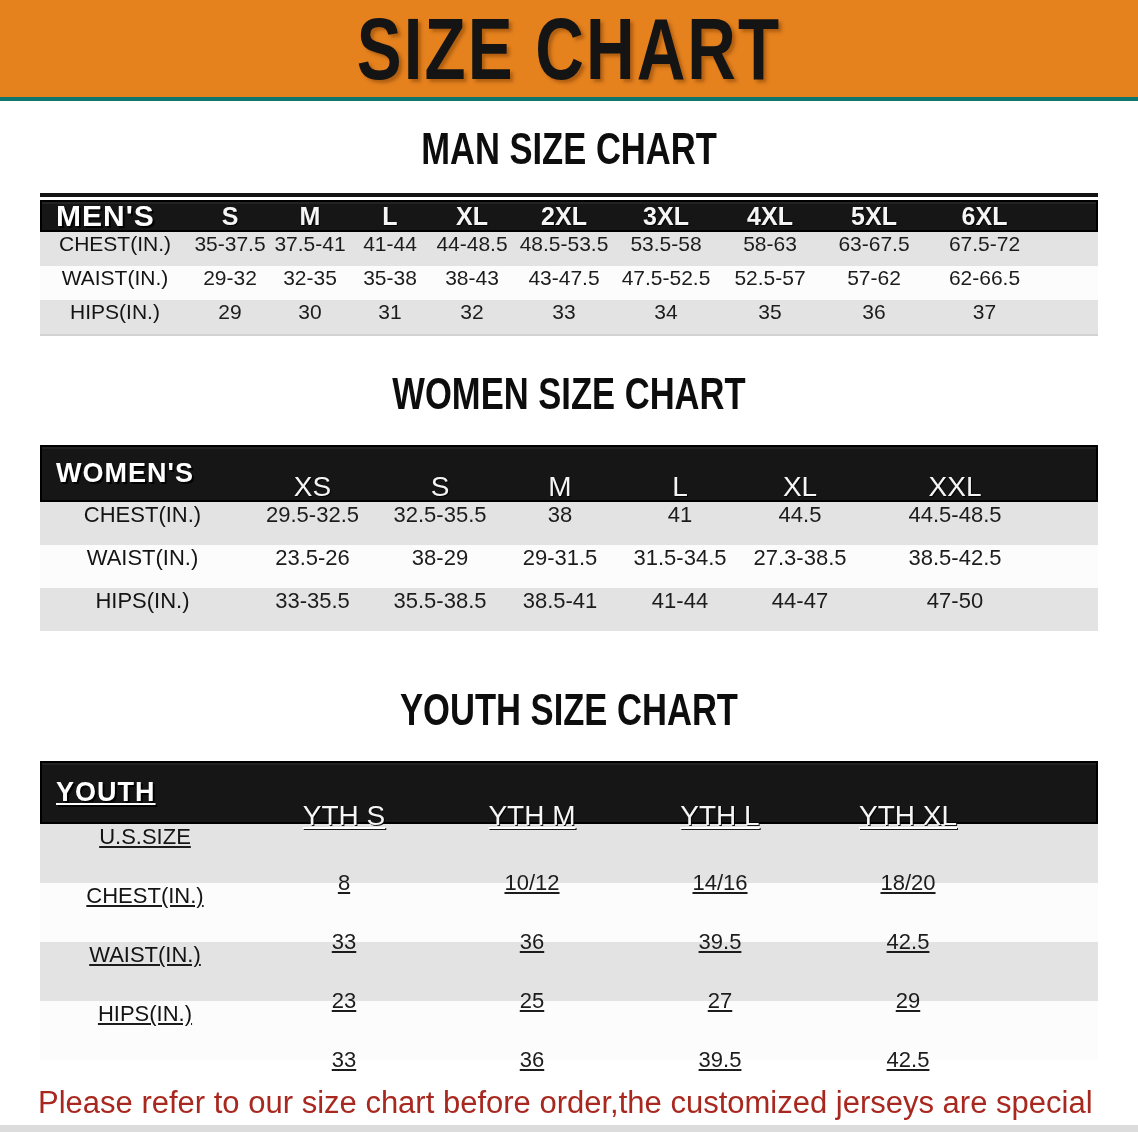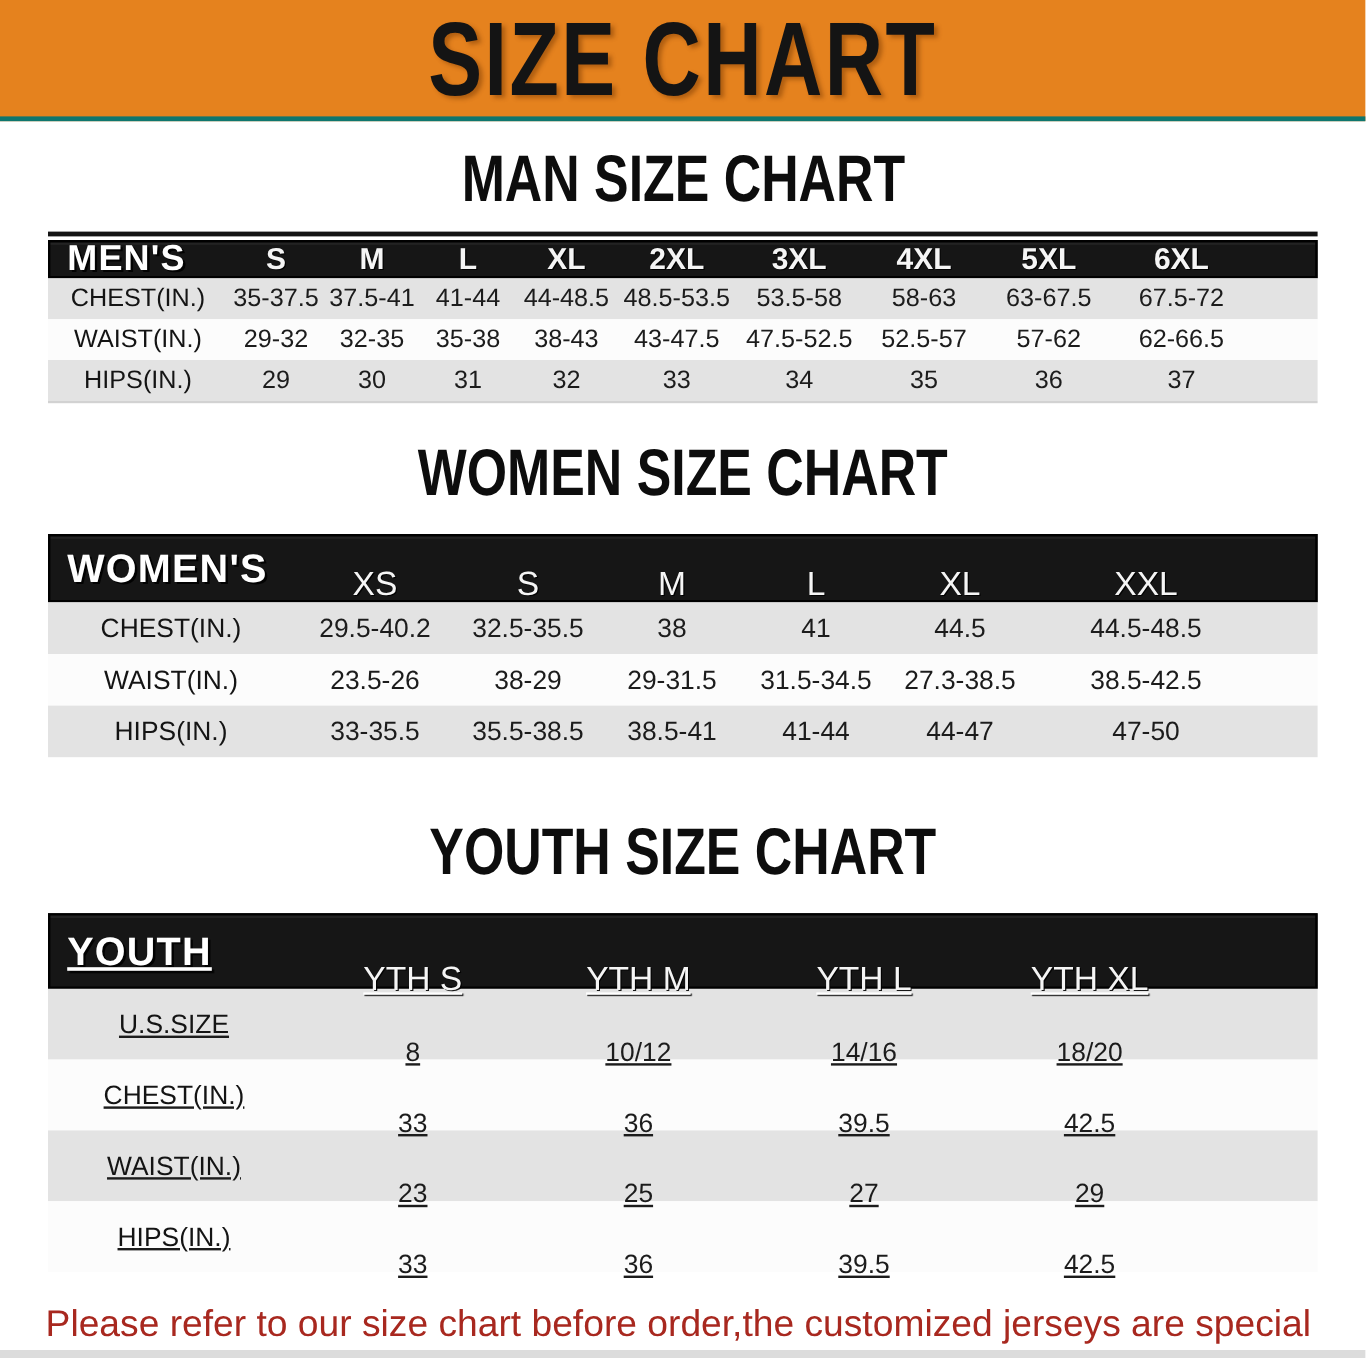--- a/index.html
+++ b/index.html
@@ -16,21 +16,21 @@
     display:flex;align-items:center;justify-content:center;
   }
   .banner-title{
     font-size:66px;font-weight:800;color:#141414;
     letter-spacing:2px;white-space:nowrap;
     display:inline-block;transform:scale(1.02,1.32);
     text-shadow:3px 2px 3px rgba(110,50,0,0.45);
   }
   
   .sec-heading{
-    text-align:center;font-size:45px;font-weight:800;color:#0d0d0d;
+    text-align:center;font-size:36px;font-weight:800;color:#0d0d0d;
     letter-spacing:0px;
   }
   .sec-heading span{display:inline-block;transform:scale(0.96,1.22);white-space:nowrap;}
   .h-man{margin-top:24px;height:48px;line-height:48px;}
   .h-women{margin-top:34px;height:48px;line-height:48px;}
   .h-youth{margin-top:55px;height:48px;line-height:48px;}
   
   .size-table{width:1058px;margin-left:40px;}
   .t-man{margin-top:20px;}
   .t-women{margin-top:27px;}
@@ -38,32 +38,32 @@
   .top-rule{height:4px;background:#141414;margin-bottom:3px;}
   .bar{
     background:#161616;color:#ffffff;display:flex;align-items:center;
     box-shadow:inset 0 0 0 2px #000, inset 0 4px 0 rgba(255,255,255,0.06);
   }
   .bar-man{height:32px;}
   .bar-women{height:57px;}
   .bar-youth{height:63px;}
   .corner-label{
     font-weight:800;padding-left:16px;box-sizing:border-box;
-    font-size:33px;letter-spacing:1px;
+    font-size:27px;letter-spacing:1px;
     text-shadow:2px 2px 0 rgba(0,0,0,0.9);
   }
   .bar-man .corner-label{font-size:30px;}
   .hcell{
     text-align:center;font-weight:700;color:#f5f5f5;
     text-shadow:1px 1px 0 rgba(0,0,0,0.9);
   }
   .bar-man .hcell{font-size:25px;font-weight:700;}
   .bar-women .hcell{font-size:28px;font-weight:400;margin-top:26px;}
   .bar-youth .hcell{font-size:28px;font-weight:400;}
-  .row{display:flex;align-items:center;color:#1c1c1c;}
+  .row{display:flex;color:#1c1c1c;}
   .row-man{height:34px;font-size:21px;}
   .row-women{height:43px;font-size:22px;}
   .row-youth{height:59px;font-size:22px;}
   .row.gray{background:#e3e3e3;}
   .row.white{background:#fcfcfc;}
   .row-label{text-align:center;font-size:21px;color:#141414;box-sizing:border-box;}
   .row-women .row-label,.row-youth .row-label{font-size:22px;}
   .cell{text-align:center;}
   
   .mrow{padding-right:55px;box-sizing:border-box;}
@@ -166,21 +166,21 @@
     <div class="corner-label w-label">WOMEN'S</div>
     <div class="hcell wc0">XS</div>
     <div class="hcell wc1">S</div>
     <div class="hcell wc2">M</div>
     <div class="hcell wc3">L</div>
     <div class="hcell wc4">XL</div>
     <div class="hcell wc5">XXL</div>
   </div>
   <div class="row row-women wrow gray">
     <div class="row-label w-label">CHEST(IN.)</div>
-    <div class="cell wc0">29.5-40.2</div>
+    <div class="cell wc0">29.5-32.5</div>
     <div class="cell wc1">32.5-35.5</div>
     <div class="cell wc2">38</div>
     <div class="cell wc3">41</div>
     <div class="cell wc4">44.5</div>
     <div class="cell wc5">44.5-48.5</div>
   </div>
   <div class="row row-women wrow white">
     <div class="row-label w-label">WAIST(IN.)</div>
     <div class="cell wc0">23.5-26</div>
     <div class="cell wc1">38-29</div>

